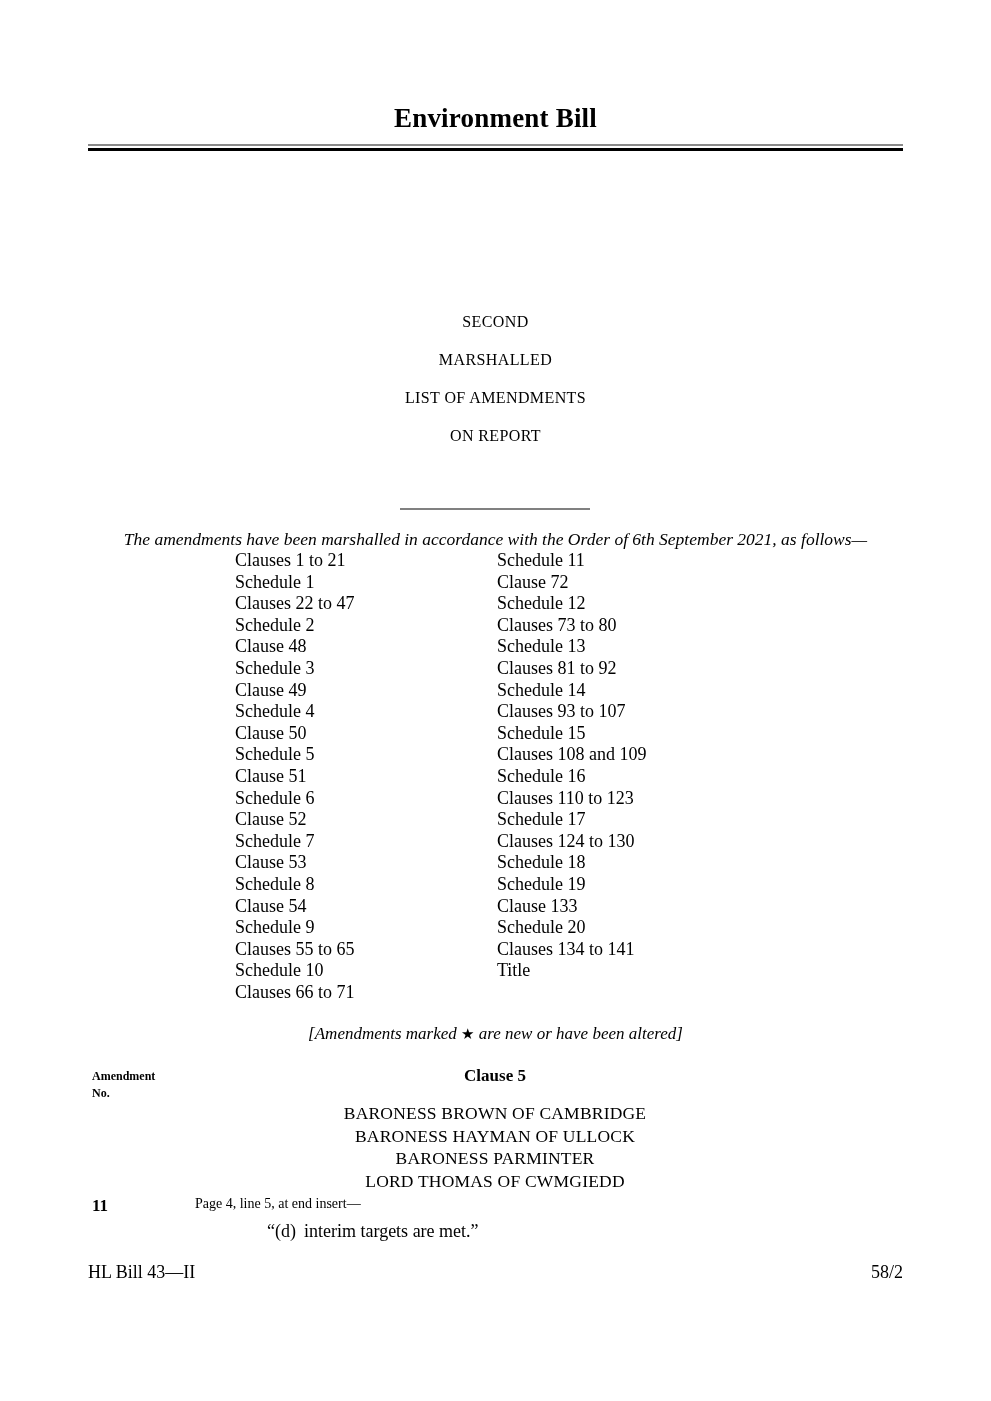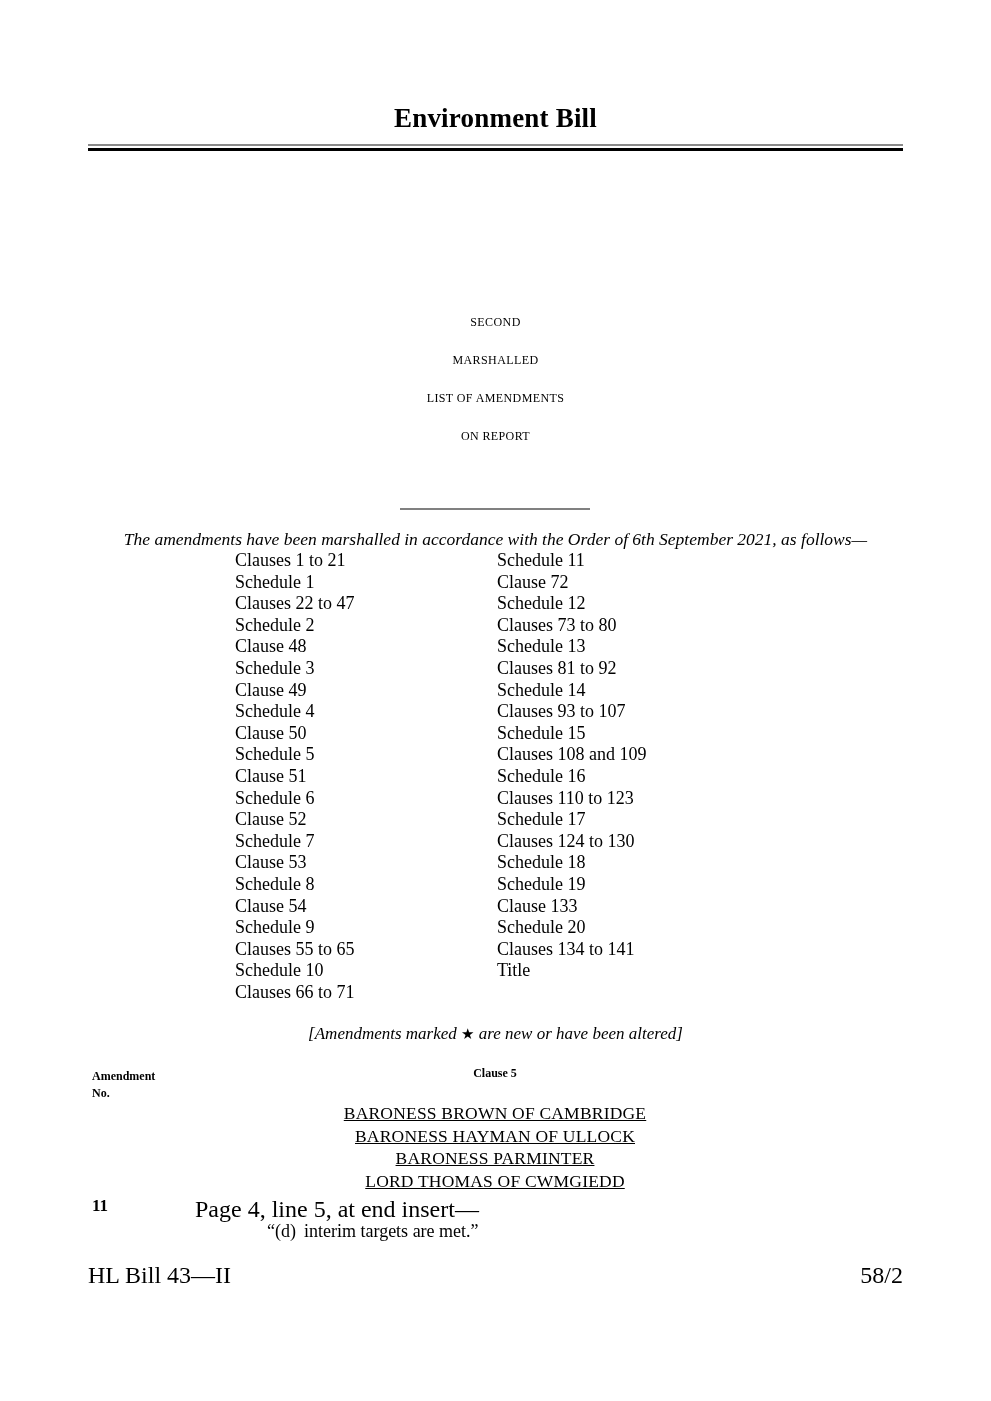--- a/index.html
+++ b/index.html
@@ -58,21 +58,21 @@
 
   
   .caps-block {
     position: absolute;
     left: 88px;
     top: 303px;
     width: 815px;
     text-align: center;
   }
   .caps-block .caps-line {
-    font-size: 12px;
+    font-size: 16px;
     line-height: 38px;
     letter-spacing: 0.4px;
     text-align: center;
   }
 
   
   .short-rule {
     position: absolute;
     left: 400px;
     top: 508px;
@@ -137,32 +137,31 @@
     line-height: 17px;
   }
 
   
   .clause-heading {
     position: absolute;
     left: 195px;
     top: 1066px;
     width: 600px;
     text-align: center;
-    font-size: 12px;
+    font-size: 17px;
     font-weight: bold;
   }
 
   
   .sponsors {
     position: absolute;
     left: 195px;
     top: 1102px;
     width: 600px;
     text-align: center;
-    text-decoration: underline;
   }
   .sponsors .sponsor {
     font-size: 17.5px;
     line-height: 22.5px;
     letter-spacing: 0.2px;
   }
 
   
   .amend-entry {
     position: absolute;
@@ -175,21 +174,21 @@
     left: 0px;
     top: 0px;
     width: 100px;
     font-size: 17px;
     font-weight: bold;
   }
   .amend-lead {
     position: absolute;
     left: 103px;
     top: 0px;
-    font-size: 24px;
+    font-size: 14px;
     white-space: nowrap;
   }
   .amend-sub {
     position: absolute;
     left: 175px;
     top: 25px;
     font-size: 18px;
     white-space: nowrap;
   }
   .amend-sub .sub-letter {
@@ -198,21 +197,21 @@
 
   
   .footer {
     position: absolute;
     left: 88px;
     top: 1262px;
     width: 815px;
     display: flex;
     justify-content: space-between;
     align-items: flex-start;
-    font-size: 24px;
+    font-size: 18px;
   }
   .footer .foot-left,
   .footer .foot-right {
     white-space: nowrap;
   }
 </style>
 </head>
 <body>
 
 <div class="page">

